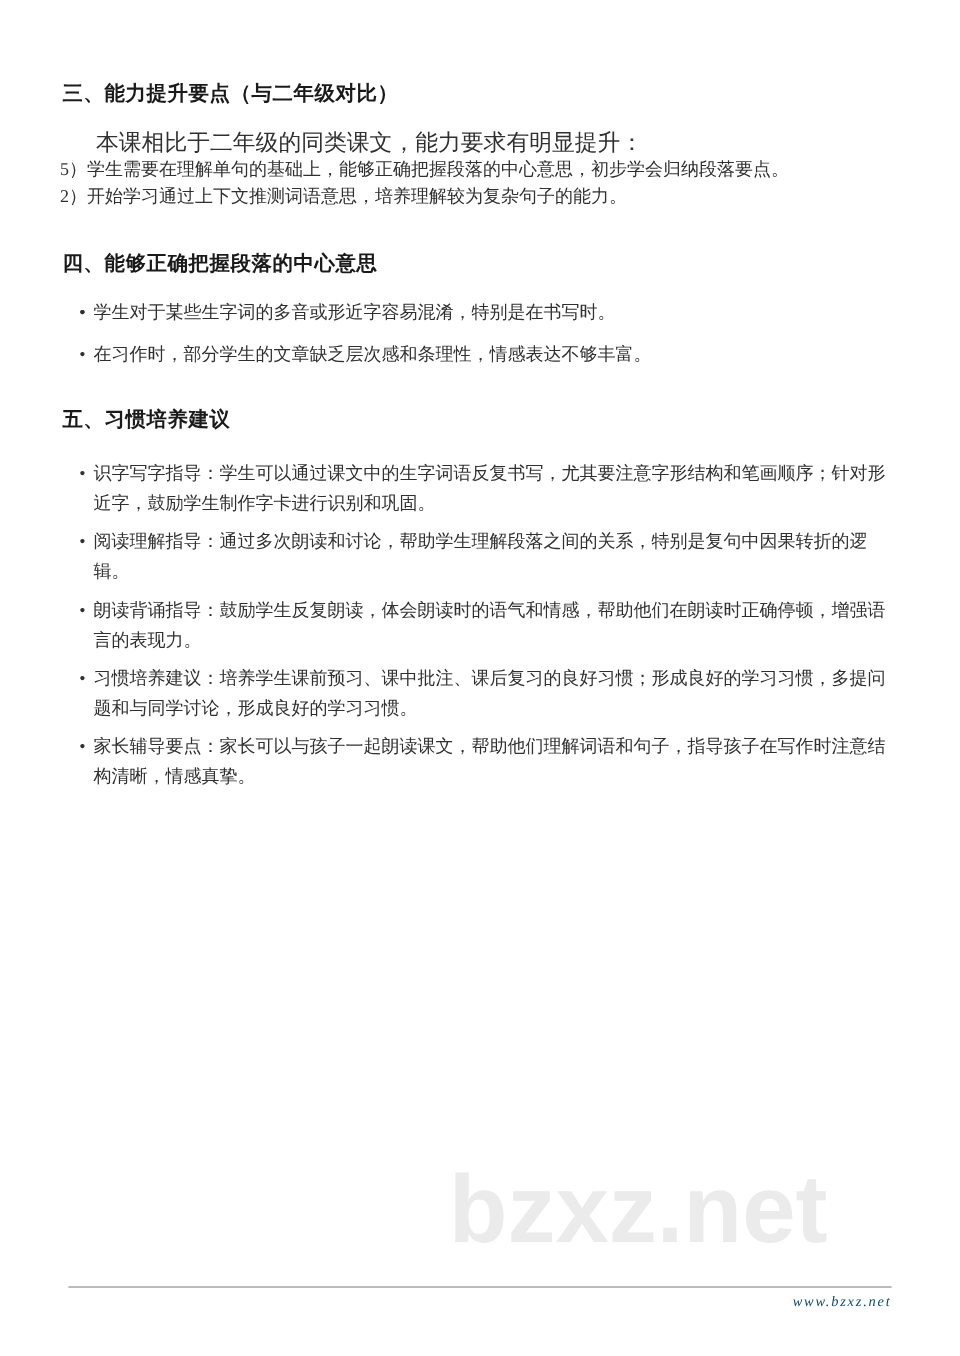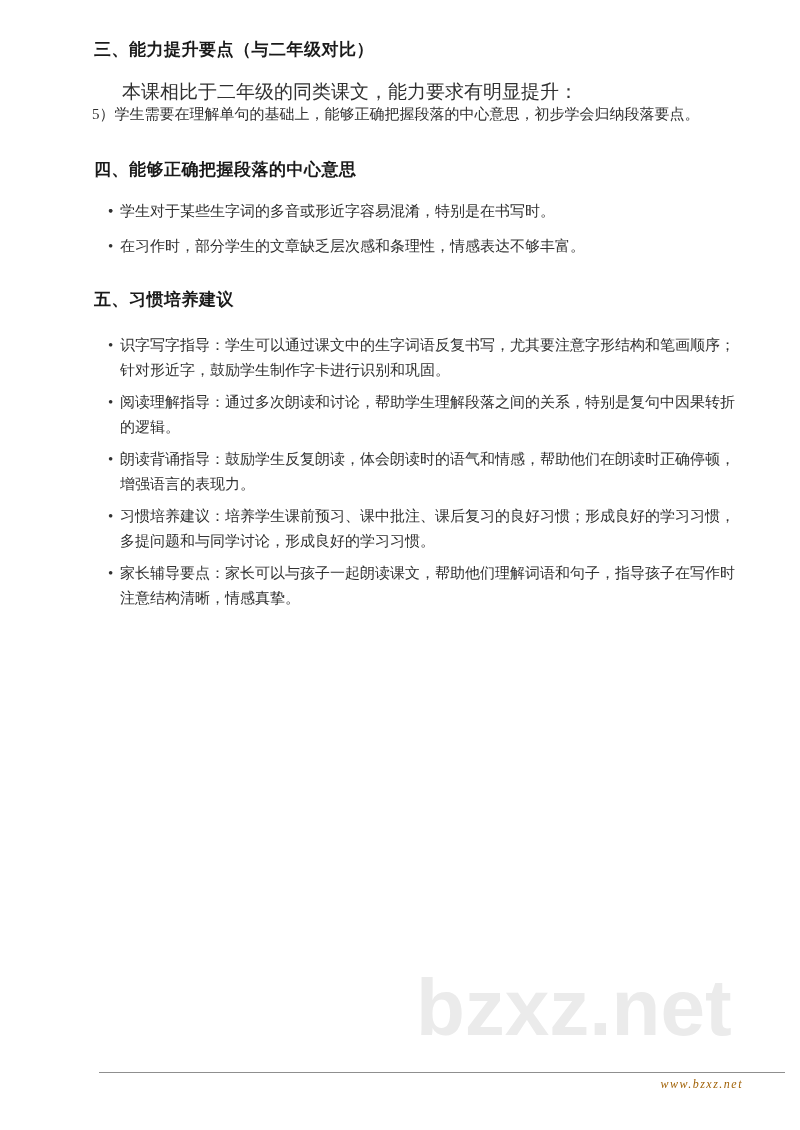--- a/index.html
+++ b/index.html
@@ -11,24 +11,23 @@
     width: 800px;
     height: 1130px;
     position: relative;
     overflow: hidden;
     font-family: "Liberation Serif", "DejaVu Serif", serif;
     color: #303030;
   }
   .page {
     position: absolute;
     inset: 0;
-    padding: 32px 57px 0 50px;
+    padding: 60px 57px 0 50px;
     box-sizing: border-box;
     background: #ffffff;
-    margin-left: 42px;
   }
   h2.sec-heading {
     font-family: "Liberation Sans", "DejaVu Sans", sans-serif;
     font-weight: bold;
     font-size: 17px;
     line-height: 20px;
     color: #1a1a1a;
     margin: 0 0 20px 2px;
     letter-spacing: 0.5px;
   }
@@ -89,33 +88,34 @@
     height: 1px;
     background: #8f8f8f;
   }
   .footer-url {
     position: absolute;
     top: 1077px;
     right: 57px;
     font-family: "Liberation Serif", "DejaVu Serif", serif;
     font-style: italic;
     font-size: 12px;
-    color: #a16207;
+    color: #0c4a6e;
     letter-spacing: 1.5px;
   }
 </style>
 </head>
 <body>
 
 <div class="page">
 
   <section class="sec-ability">
     <h2 class="sec-heading">三、能力提升要点（与二年级对比）</h2>
     <p class="intro">本课相比于二年级的同类课文，能力要求有明显提升：</p>
     <p class="numbered">5）学生需要在理解单句的基础上，能够正确把握段落的中心意思，初步学会归纳段落要点。</p>
+    <p class="numbered">2）开始学习通过上下文推测词语意思，培养理解较为复杂句子的能力。</p>
   </section>
 
   <section class="sec-problems">
     <h2 class="sec-heading">四、能够正确把握段落的中心意思</h2>
     <ul class="bullets bullets-tight">
       <li>
         <span class="dot">•</span>
       </li>
       <li>
         <span class="dot">•</span>

